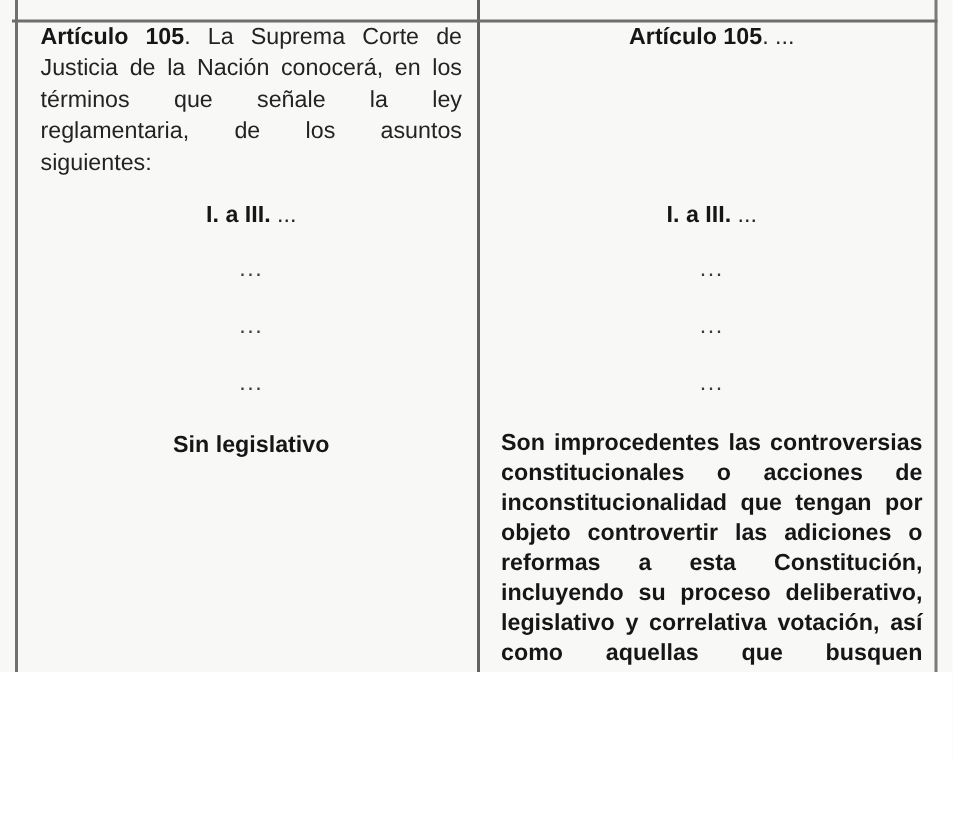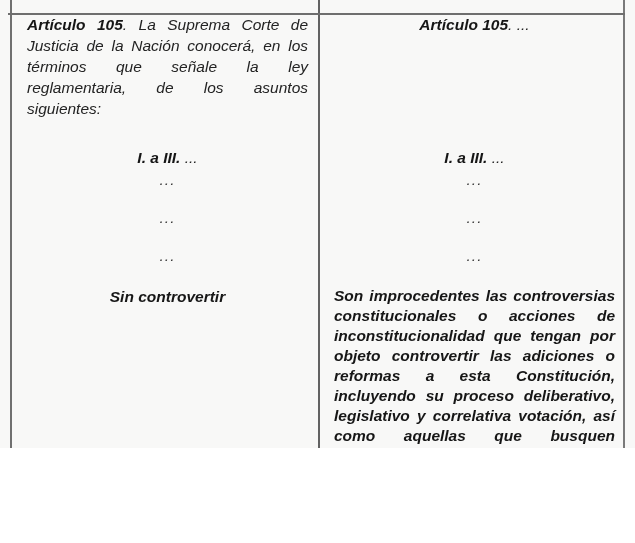--- a/index.html
+++ b/index.html
@@ -8,21 +8,20 @@
     background: #ffffff;
   }
   .page {
     position: relative;
     width: 635px;
     height: 448px;
     background: #f8f8f7;
     overflow: hidden;
     font-family: "Liberation Sans", sans-serif;
     color: #232323;
-    font-style: italic;
     -webkit-font-smoothing: antialiased;
   }
   
   .vline {
     position: absolute;
     top: 0;
     width: 2px;
     height: 531px;
     background: #6a6a6a;
   }
@@ -50,21 +49,21 @@
     position: absolute;
     top: 14px;
     width: 281px;
     font-size: 15.5px;
     line-height: 21px;
   }
   .col-left  { left: 27px; }
   .col-right { left: 334px; }
   .row { position: absolute; left: 0; right: 0; }
   .row-article  { top: 0; }
-  .row-fraction { top: 133px; }
+  .row-fraction { top: 119px; }
   .row-dots-1   { top: 155px; }
   .row-dots-2   { top: 193px; }
   .row-dots-3   { top: 231px; }
   .row-final    { top: 272px; }
   p { margin: 0; text-align: center; }
   .justify { text-align: justify; }
   b, .bold { font-weight: bold; color: #161616; }
   .reform { line-height: 20px; }
   .dots { letter-spacing: 1px; color: #3a3a3a; }
 </style>
@@ -93,21 +92,21 @@
     <div class="row row-dots-1">
       <p class="dots">...</p>
     </div>
     <div class="row row-dots-2">
       <p class="dots">...</p>
     </div>
     <div class="row row-dots-3">
       <p class="dots">...</p>
     </div>
     <div class="row row-final">
-      <p class="bold">Sin controvertir</p>
+      <p class="bold">Sin legislativo</p>
     </div>
   </div>
 
   <div class="col col-right">
     <div class="row row-article">
       <p>
         <b>Artículo 105</b><span>. ...</span>
       </p>
     </div>
     <div class="row row-fraction">

